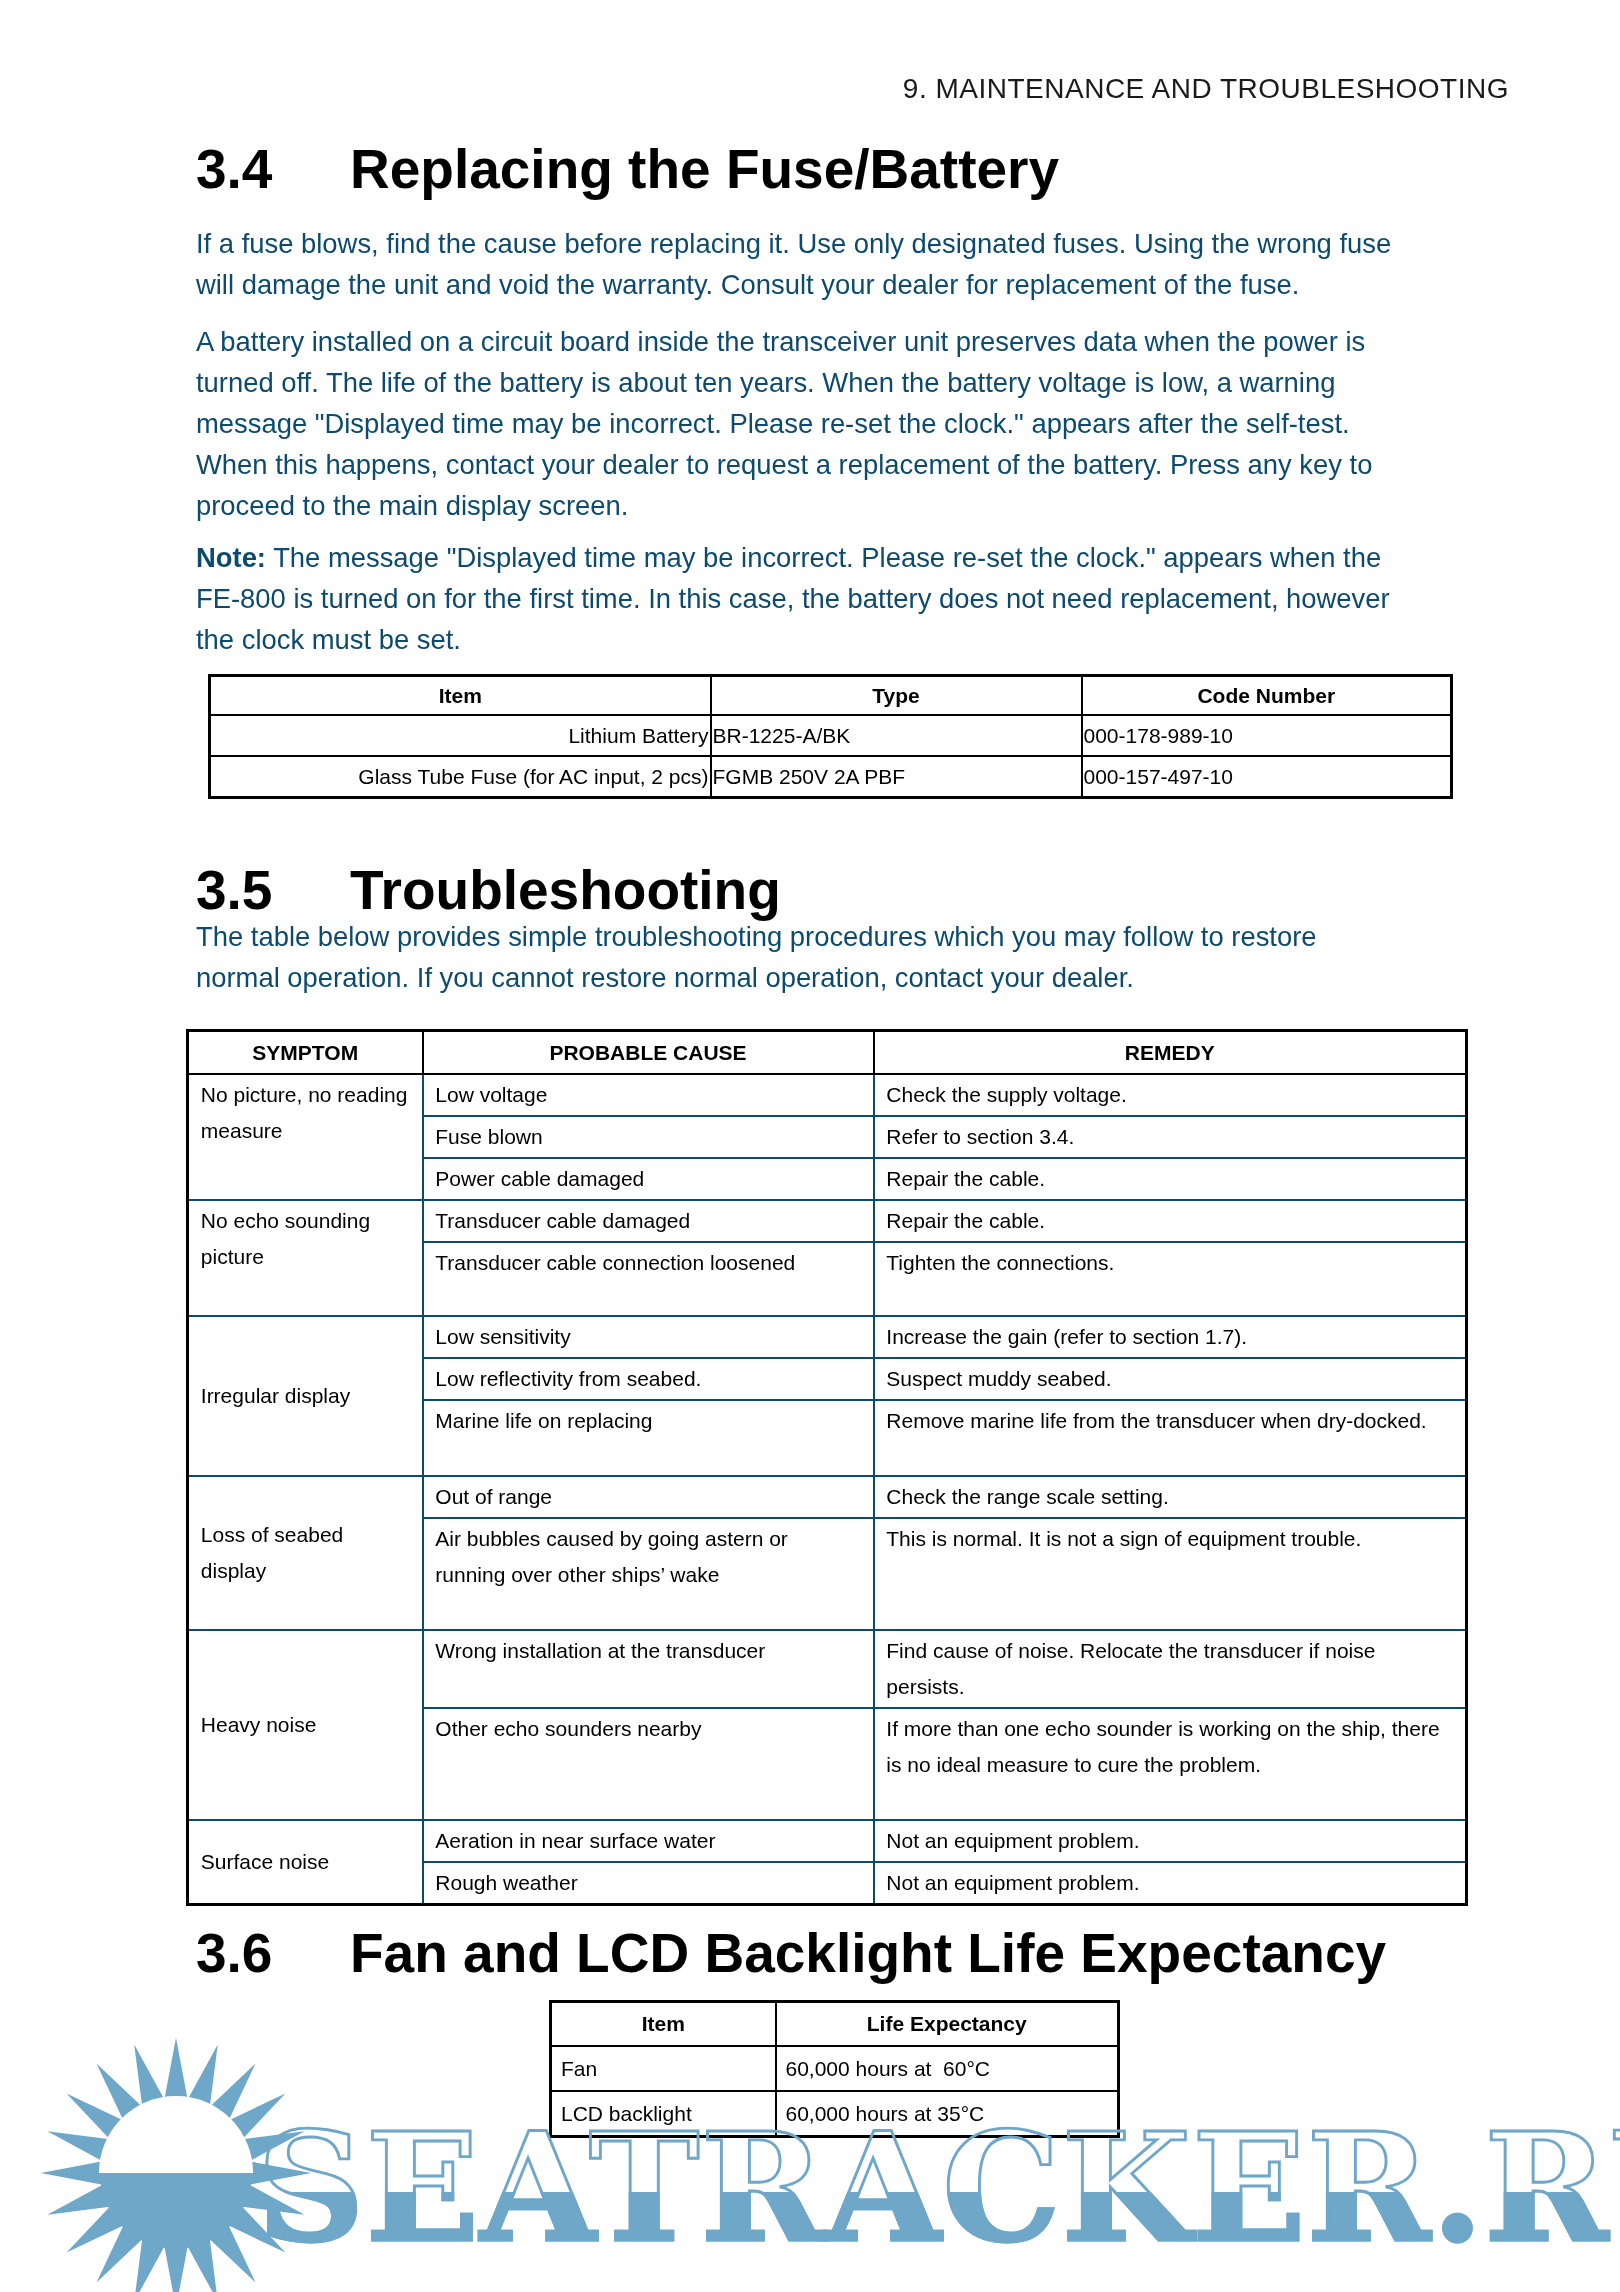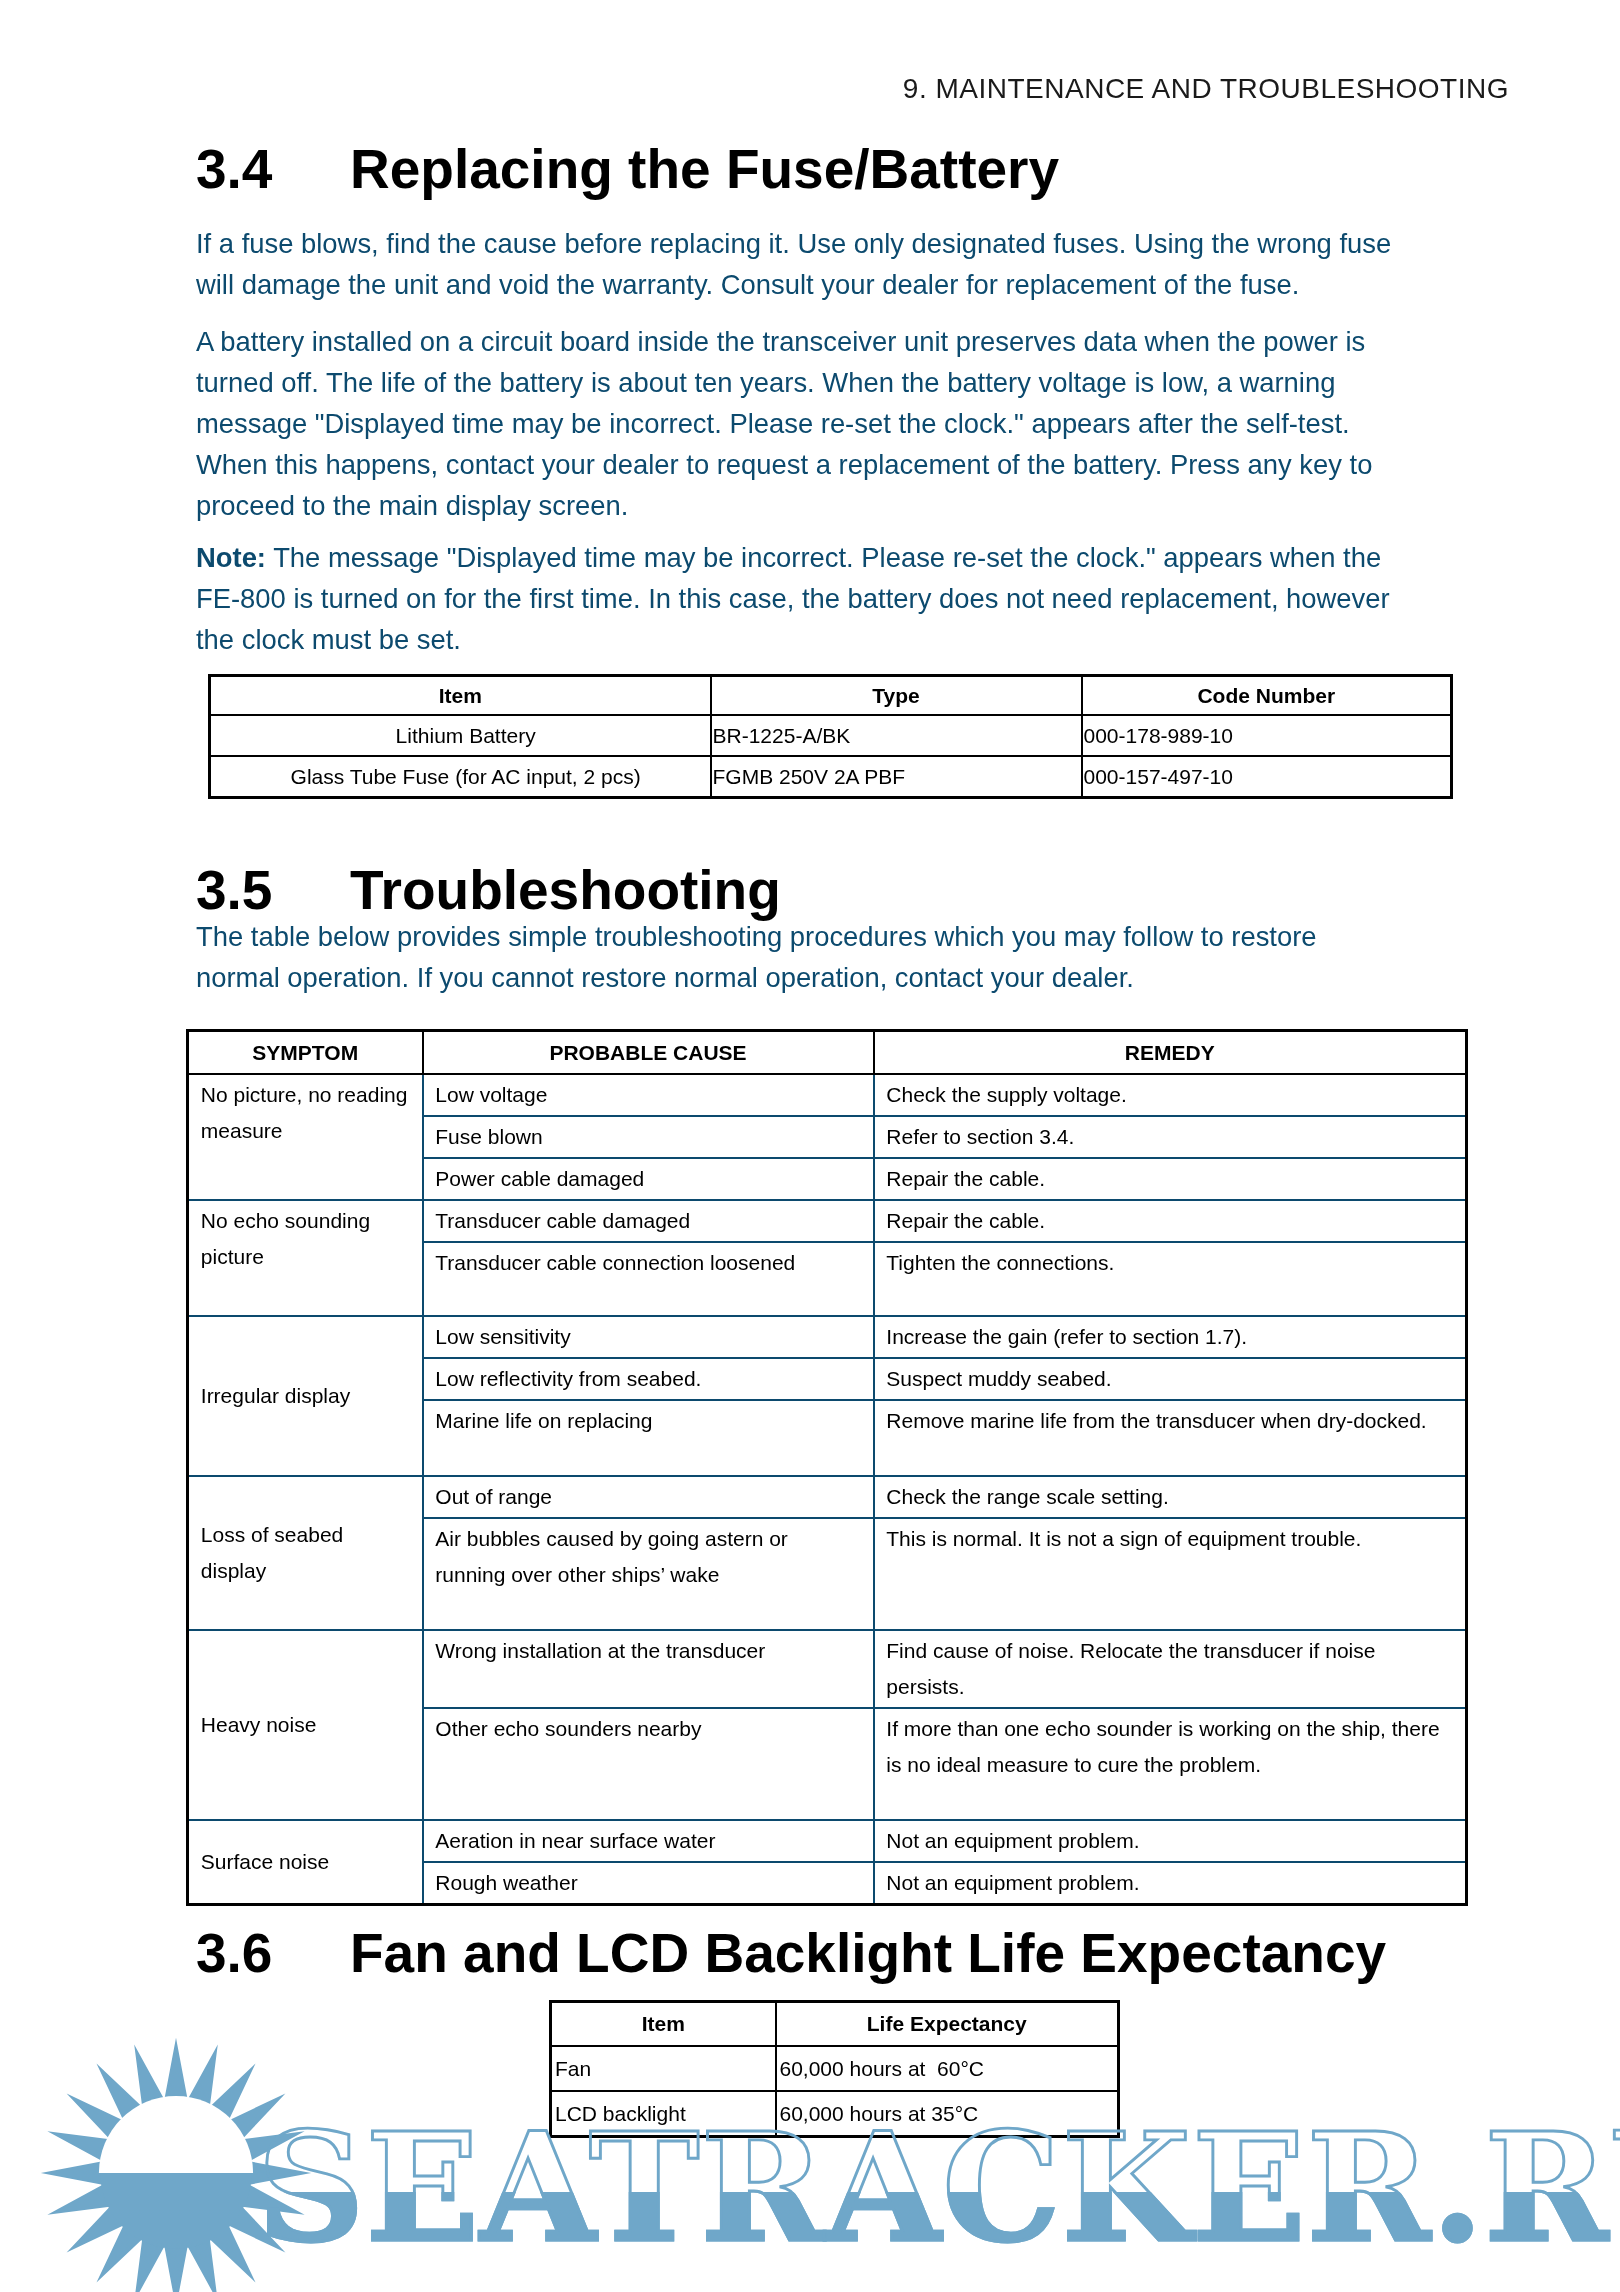--- a/index.html
+++ b/index.html
@@ -20,33 +20,33 @@
     left:196px; width:1338px; font-size:27.4px; line-height:41px; color:#0c4a6e;
   }
   .lines{white-space:pre-wrap;}
   .note-label{font-weight:bold;}
   table{border-collapse:collapse; table-layout:fixed;}
   td,th{font-size:21px; color:#000000; overflow:hidden;}
   
   .t1{left:208px; top:674px; width:1243px; border:3.9px solid #000;}
   .t1 th{border:2px solid #000; border-bottom:2.9px solid #000; font-weight:bold; text-align:center; height:35px;}
   .t1 td{border:2px solid #000; height:37px;}
-  .t1 td.c0{text-align:center; padding-left:11.8px;}
+  .t1 td.c0{text-align:right; padding-left:11.8px;}
   .t1 td.c1,.t1 td.c2{text-align:left;}
   
   .t2{left:186px; top:1029px; width:1279px; border:3.9px solid #000;}
   .t2 th{border:2px solid #000; border-bottom:2.9px solid #000; font-weight:bold; text-align:center; height:39px;}
   .t2 td{border:2px solid #0c4a6e; vertical-align:top; padding:2px 9.8px 2px 11.8px; line-height:36px;}
   .t2 tr.gstart td{border-top:2.9px solid #000;}
   .t2 td.sym{vertical-align:top;}
   .t2 td.sym.mid{vertical-align:middle;}
   
   .t3{left:549px; top:2000px; width:568px; border:3.9px solid #000;}
   .t3 th{border:2px solid #000; border-bottom:2.9px solid #000; font-weight:bold; text-align:center; height:40px;}
-  .t3 td{border:2px solid #000; height:41px; text-align:left; padding-left:3px;}
+  .t3 td{border:2px solid #000; height:41px; text-align:left; padding-left:9px;}
   
   .watermark{
     left:257px; top:2109px; z-index:3; font-family:"DejaVu Serif", serif;
     font-weight:bold; font-size:149px; line-height:157px; letter-spacing:1px;
     color:transparent; -webkit-text-stroke:2.9px #6fa7c9;
     background:linear-gradient(to bottom, rgba(0,0,0,0) 0%, rgba(0,0,0,0) 53%, #6fa7c9 53%, #6fa7c9 100%);
     -webkit-background-clip:text; background-clip:text;
     white-space:nowrap;
   }
   .sun{left:34px; top:2031px; z-index:3;}

